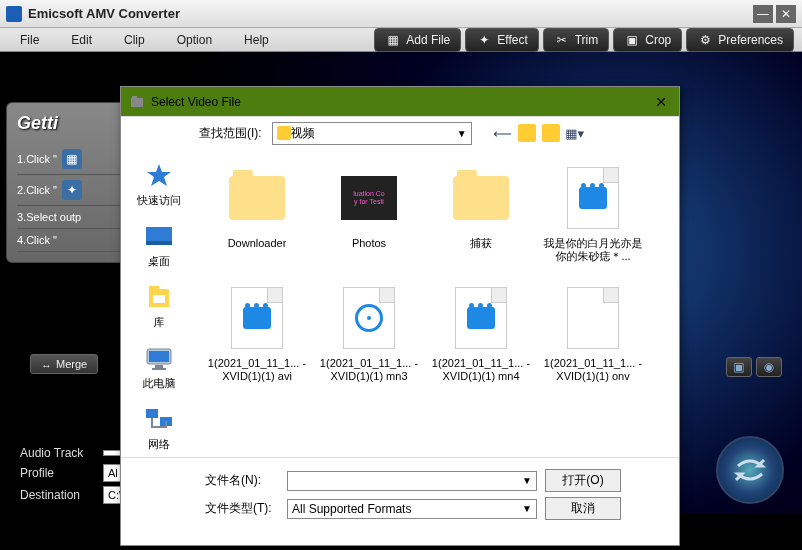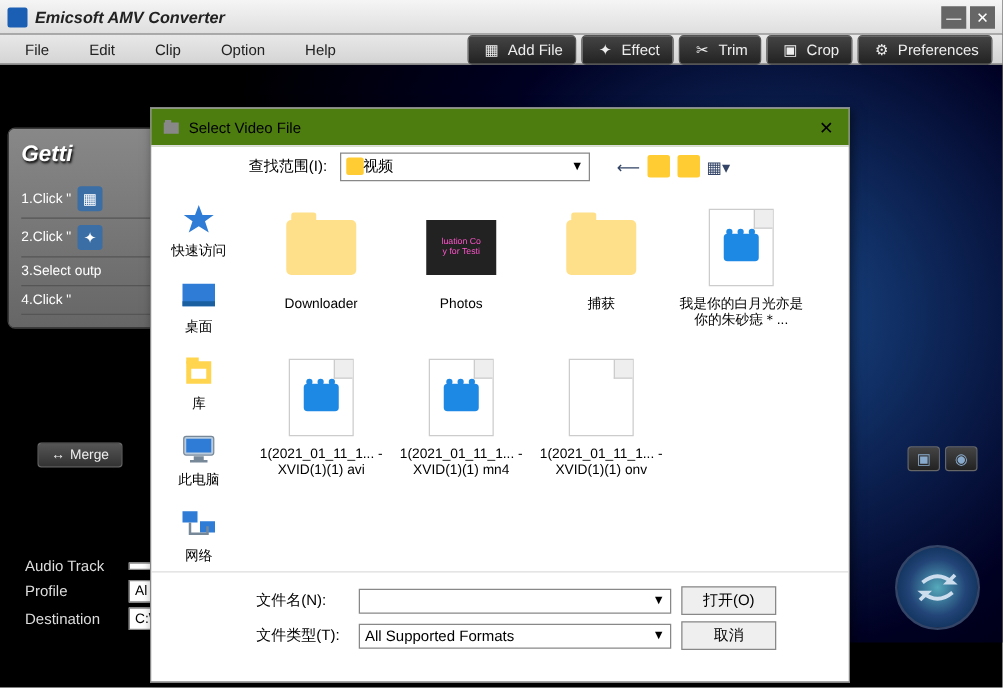--- a/index.html
+++ b/index.html
@@ -1,21 +1,21 @@
 <!DOCTYPE html>
 <html><head>
 <meta charset="utf-8">
 <style>
 * { margin: 0; padding: 0; box-sizing: border-box; font-family: "Segoe UI", Tahoma, sans-serif; }
 body { width: 802px; height: 550px; overflow: hidden; background: #000; position: relative; }
 
 
 .titlebar { height: 28px; background: linear-gradient(#f5f5f5, #dedede); display: flex; align-items: center; padding: 0 6px; border-bottom: 1px solid #aaa; }
 .titlebar .icon { width: 16px; height: 16px; background: #1a5fb4; border-radius: 2px; margin-right: 6px; }
-.titlebar .title { font-size: 13px; color: #222; flex: 1; font-weight: bold; font-style: italic; }
+.titlebar .title { font-size: 13px; color: #222; flex: 1; font-weight: bold; }
 .titlebar .winbtn { width: 20px; height: 18px; background: #666; margin-left: 3px; display: flex; align-items: center; justify-content: center; color: #fff; font-size: 12px; }
 
 .menubar { height: 24px; background: linear-gradient(#e8e8e8, #d4d4d4); display: flex; align-items: center; padding: 0 4px; border-bottom: 1px solid #888; }
 .menubar .item { padding: 3px 16px; font-size: 12px; color: #222; }
 
 .toolbar { height: 36px; background: linear-gradient(#333, #111); display: flex; align-items: center; padding: 0 4px; gap: 4px; justify-content: flex-end; }
 .toolbar .tbtn { display: flex; align-items: center; background: linear-gradient(#444, #222); border: 1px solid #555; border-radius: 4px; padding: 4px 10px; color: #eee; font-size: 12px; gap: 5px; }
 .toolbar .tbtn .ticon { width: 16px; height: 14px; display: flex; align-items: center; justify-content: center; }
 
 .mainarea { position: relative; height: 462px; background: #000 radial-gradient(circle at 620px 200px, #1a4a8a 0%, #002 40%, #000 70%); }
@@ -283,20 +283,28 @@
         <div class="ficon">
             <div class="doc-icon">
               <div class="video-glyph"></div>
             </div>
           </div>
         <div class="flabel">1(2021_01_11_1... - XVID(1)(1) avi</div>
       </div>
       <div class="file-item">
         <div class="ficon">
             <div class="doc-icon">
+              <div class="disc-glyph"></div>
+            </div>
+          </div>
+        <div class="flabel">1(2021_01_11_1... - XVID(1)(1) mn3</div>
+      </div>
+      <div class="file-item">
+        <div class="ficon">
+            <div class="doc-icon">
               <div class="video-glyph"></div>
             </div>
           </div>
         <div class="flabel">1(2021_01_11_1... - XVID(1)(1) mn4</div>
       </div>
       <div class="file-item">
         <div class="ficon">
             <div class="doc-icon"></div>
           </div>
         <div class="flabel">1(2021_01_11_1... - XVID(1)(1) onv</div>

